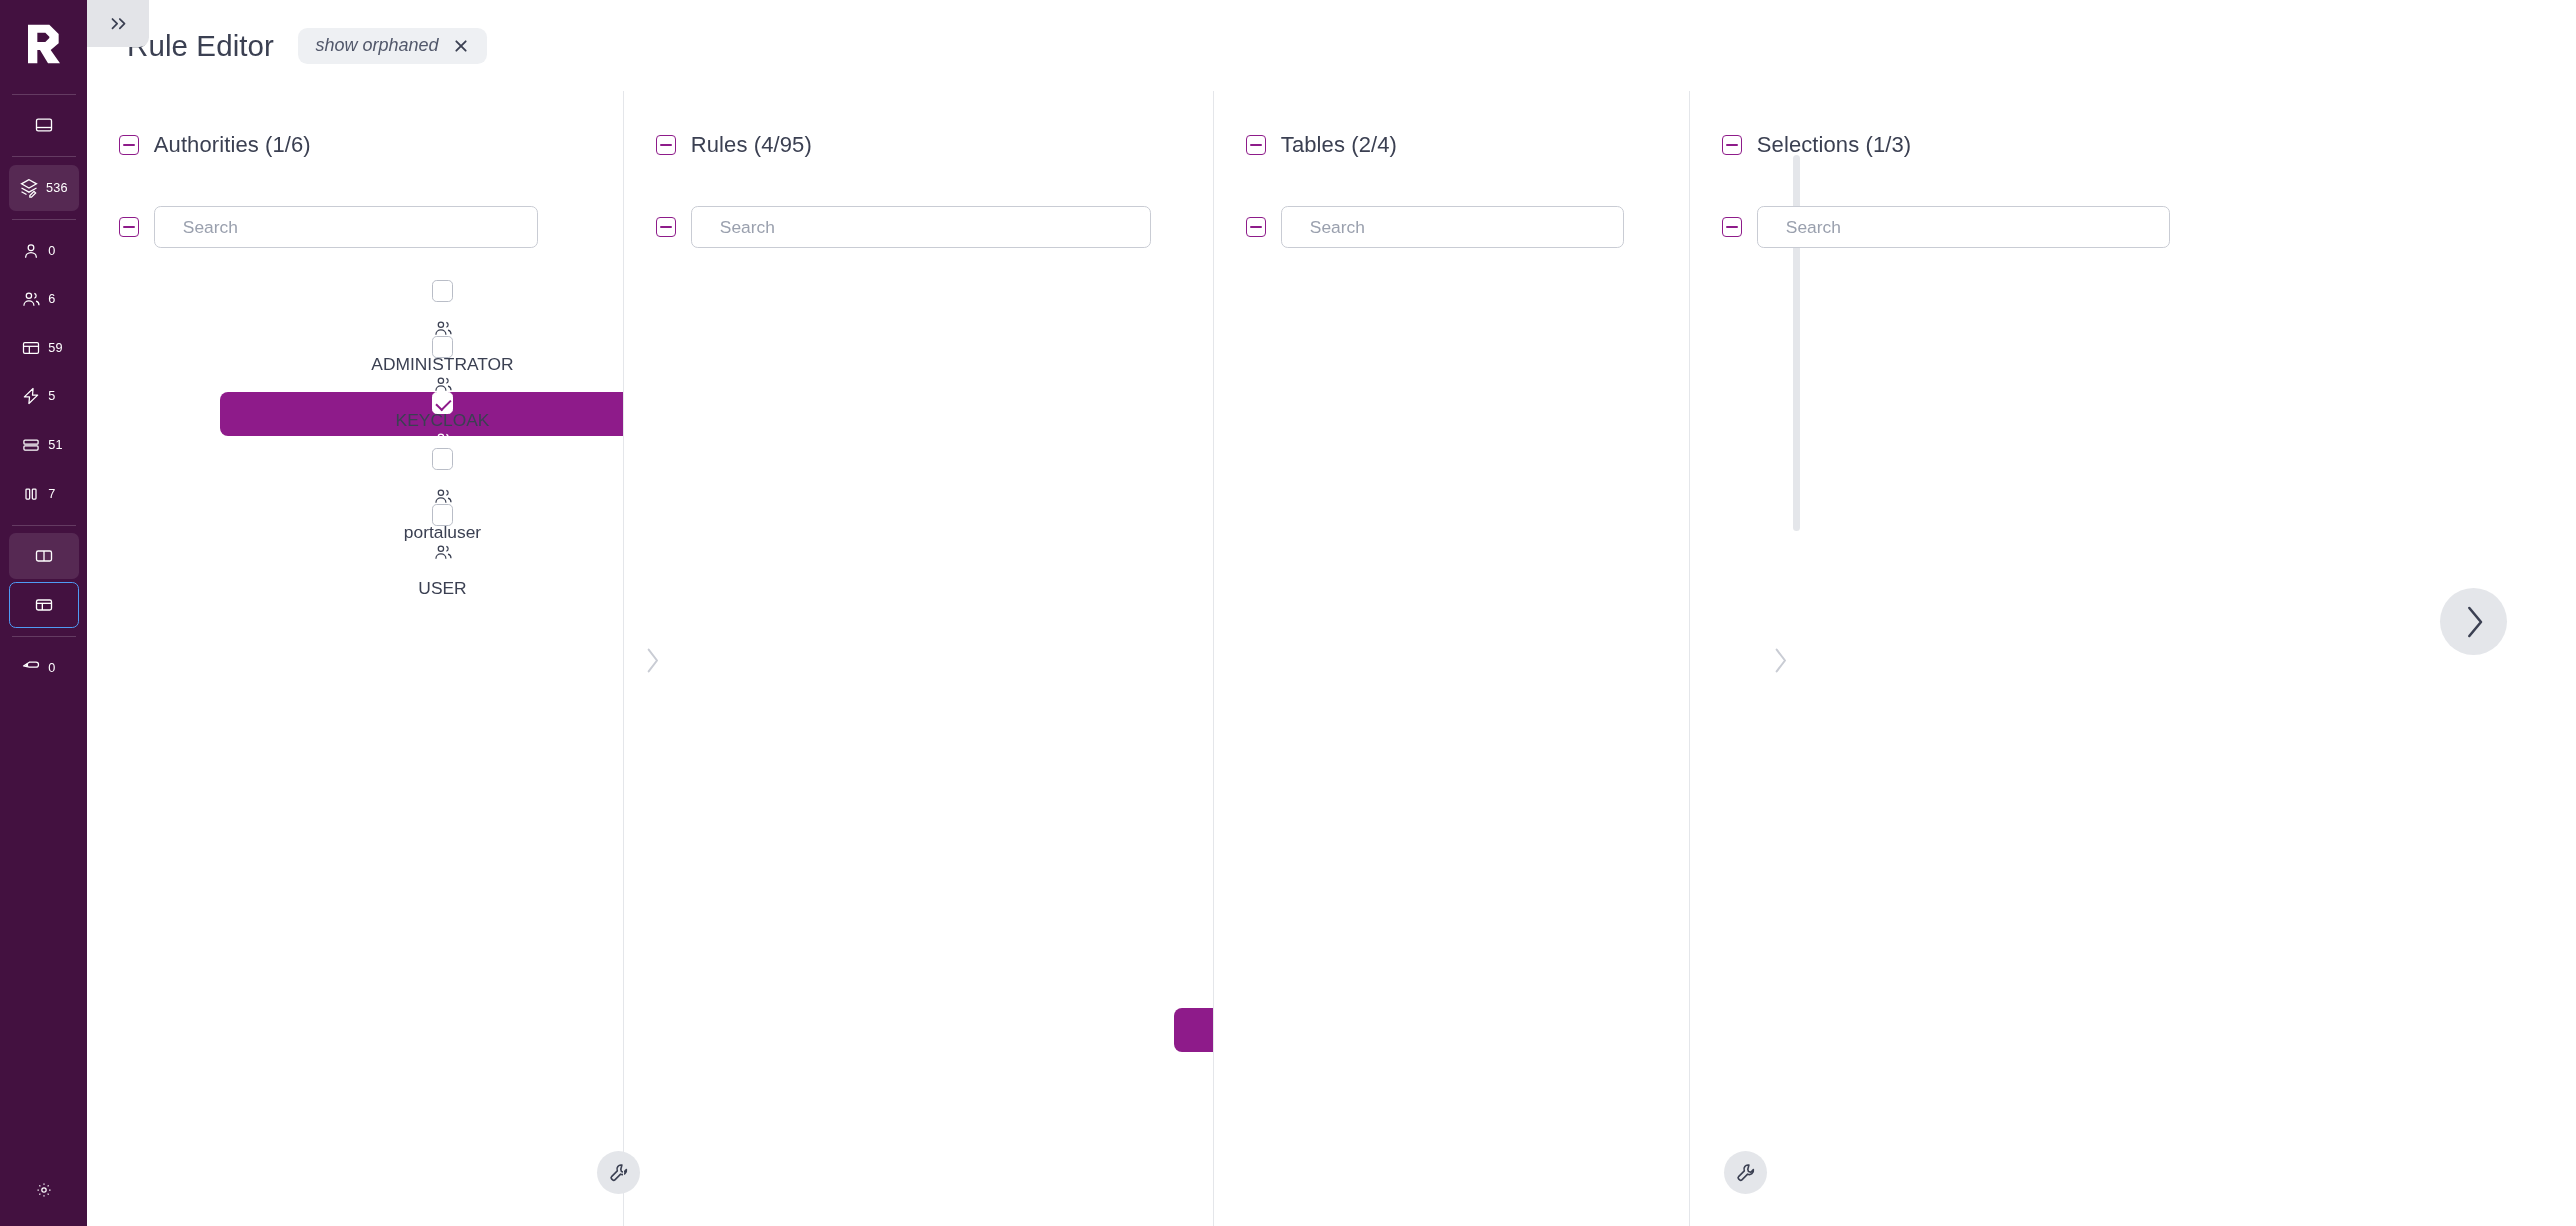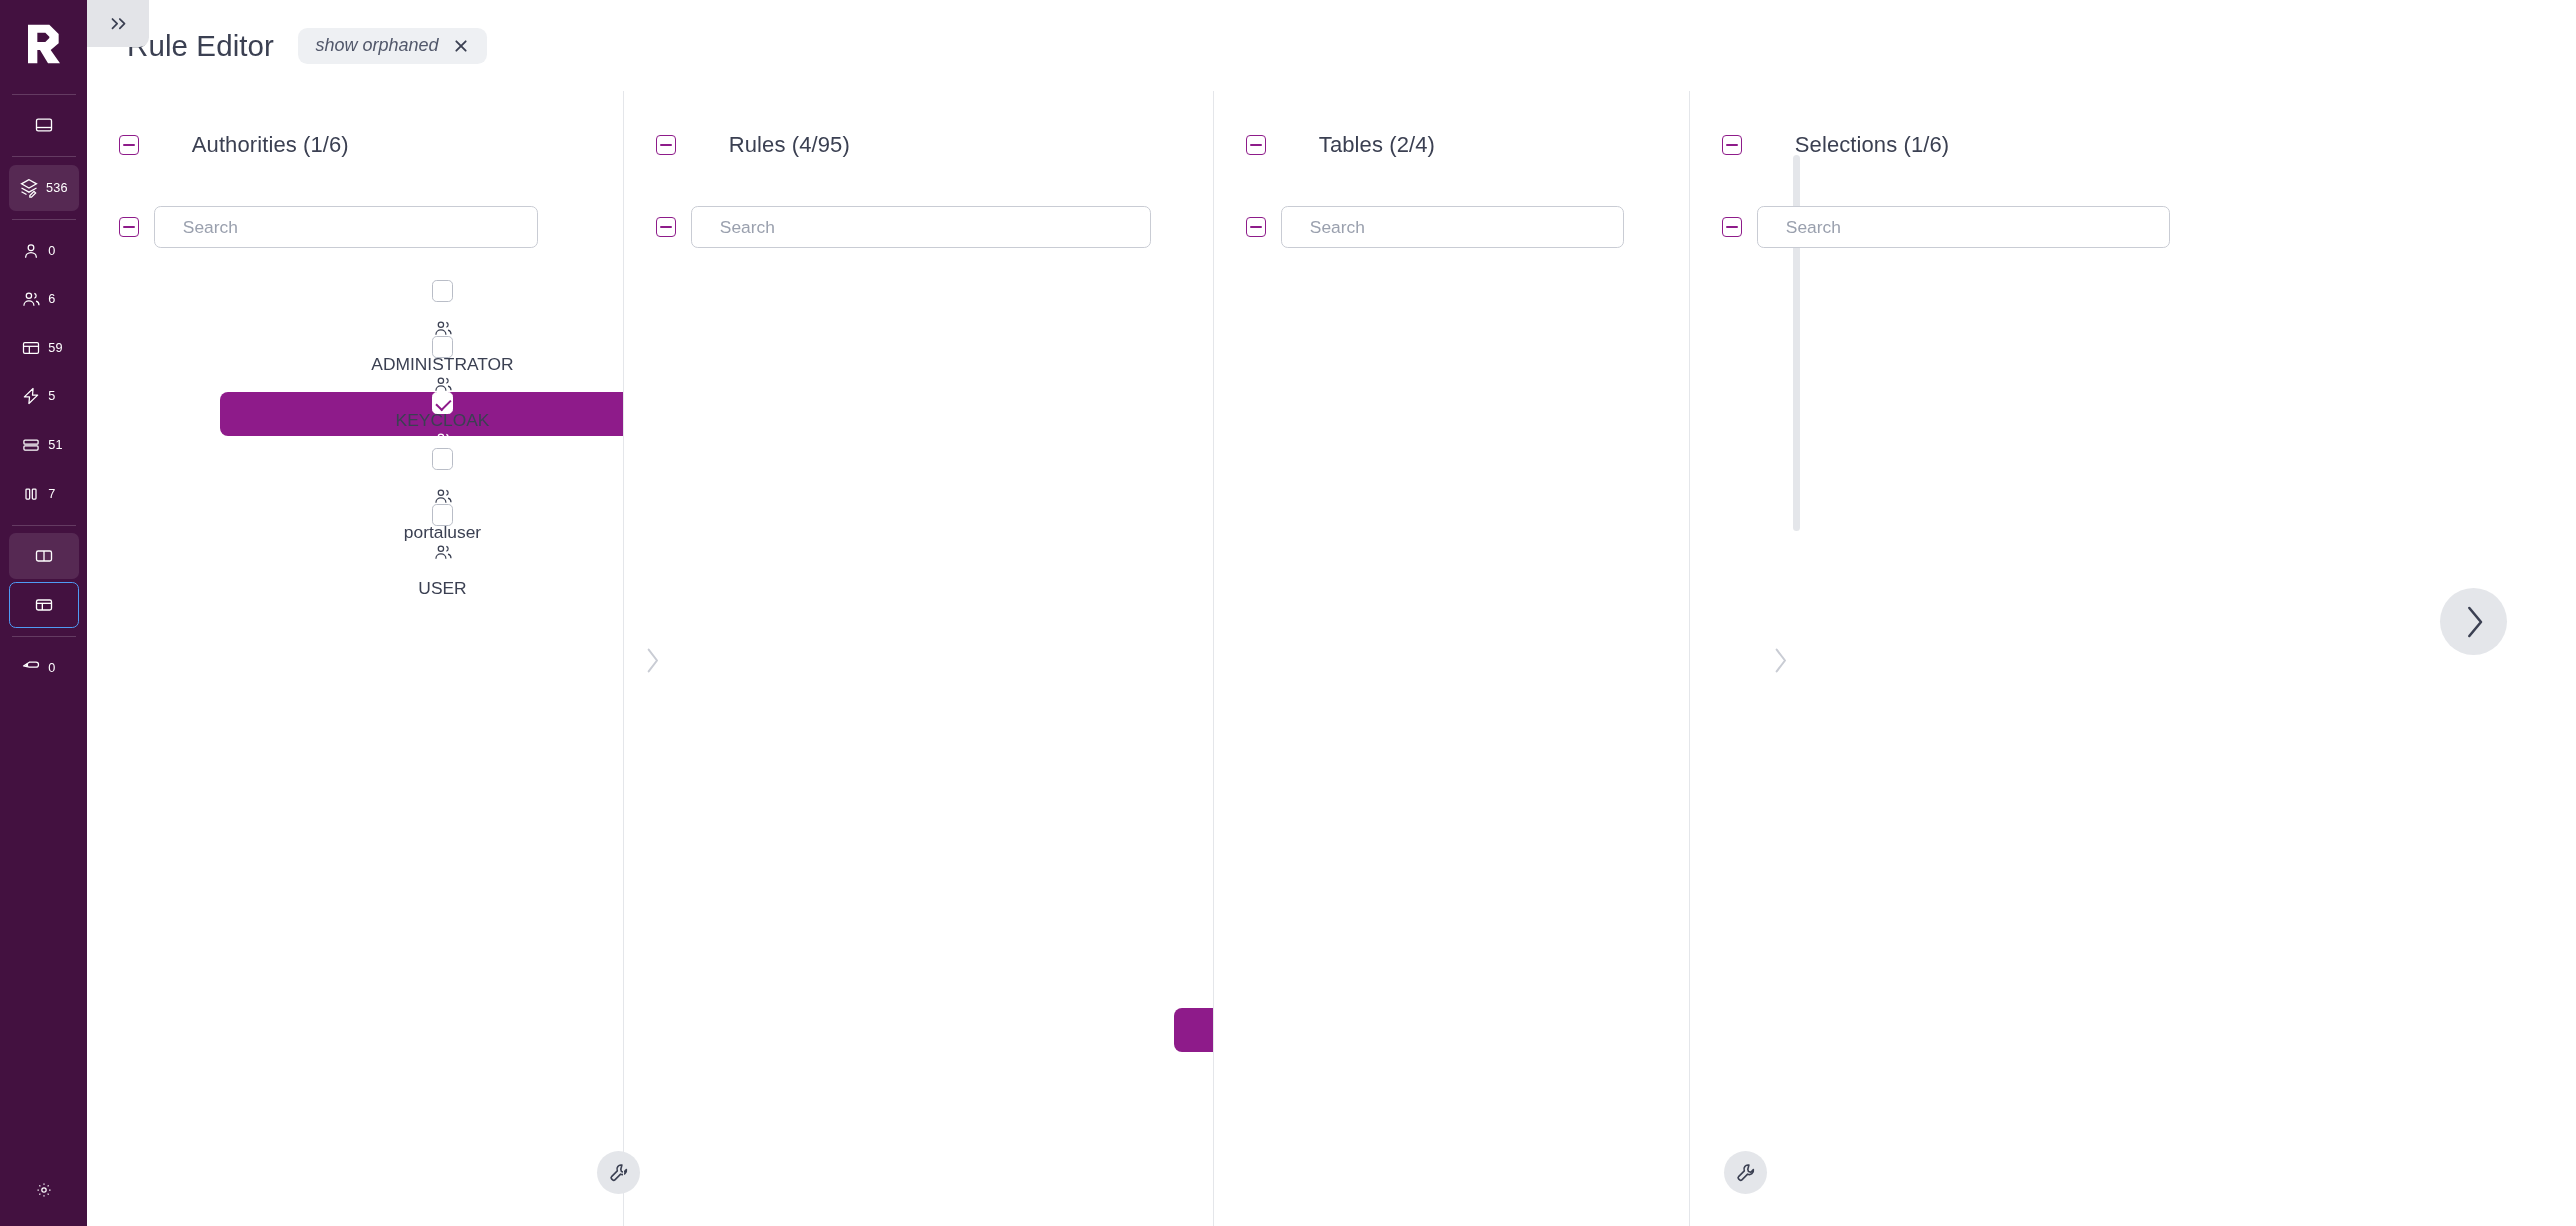--- a/index.html
+++ b/index.html
@@ -80,21 +80,21 @@
   .col.c2 { width: 476px; }
   .col.c3 { width: 537px; }
   .col-divider {
     position: absolute; right: 0; top: 0; width: 0.7px; height: 1135px;
     background: #e4e6ea;
   }
   .col-head {
     display: flex; align-items: center; gap: 14.8px;
     padding: 0 0 0 32px; height: 43px;
   }
-  .col-title { font-size: 22px; color: #3b4052; letter-spacing:0.1px;margin-left:38px;}
+  .col-title { font-size: 22px; color: #3b4052; letter-spacing:0.1px;}
   .tri-box {
     width: 20px; height: 20px; border: 1.3px solid #8e1b8a;
     border-radius: 4px; position: relative; flex: 0 0 20px; cursor: pointer;
   }
   .tri-box::after {
     content:""; position:absolute; left:3.4px; right:3.4px; top: 8px; height: 2px;
     background:#8e1b8a; border-radius:1.3px;
   }
   .col-searchrow {
     display: flex; align-items: center; gap: 14.8px;
@@ -506,21 +506,21 @@
           
           
         </div>
 
         <div class="col-divider"></div>
       </div>
 
       <div class="col c3">
         <div class="col-head">
           <div class="tri-box"></div>
-          <div class="col-title">Selections (1/6)</div>
+          <div class="col-title">Selections (1/3)</div>
         </div>
         <div class="col-searchrow">
           <div class="tri-box"></div>
           <input class="search-input" type="text" placeholder="Search" style="">
         </div>
         <div class="list">
           
           
         </div>
 

